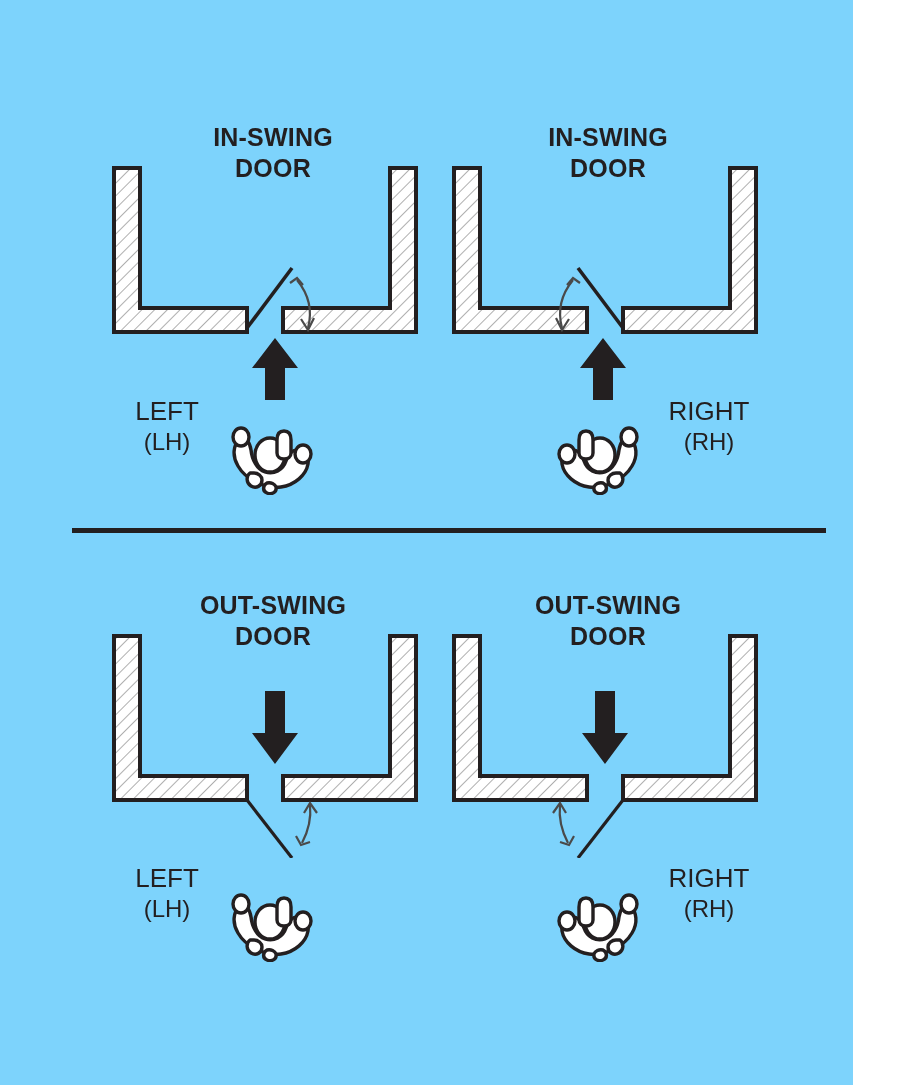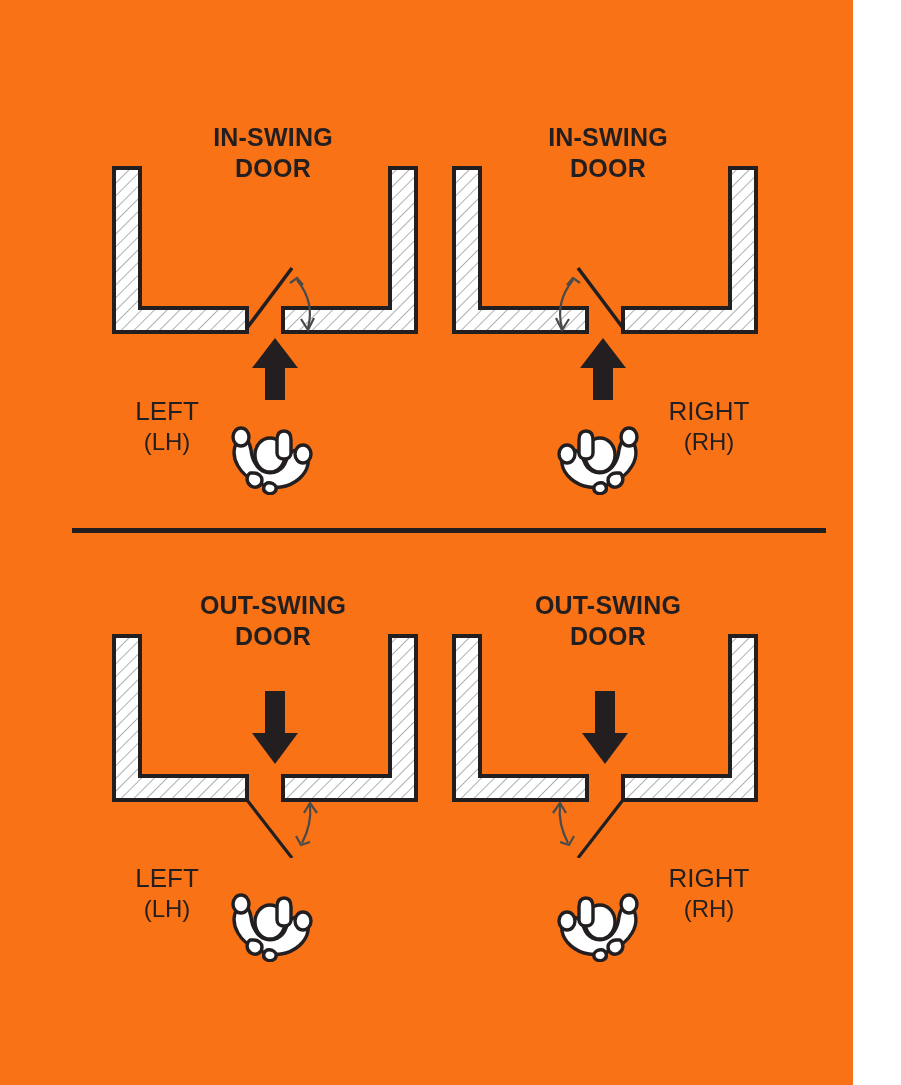--- a/index.html
+++ b/index.html
@@ -8,21 +8,21 @@
     padding: 0;
     background: #ffffff;
   }
   body {
     font-family: "Liberation Sans", sans-serif;
   }
   #page {
     position: relative;
     width: 853px;
     height: 1085px;
-    background: #f97316;
+    background: #7dd3fc;
     overflow: hidden;
   }
   .panel {
     position: absolute;
   }
   .title {
     position: absolute;
     text-align: center;
     font-family: "Liberation Sans", sans-serif;
     font-weight: bold;

